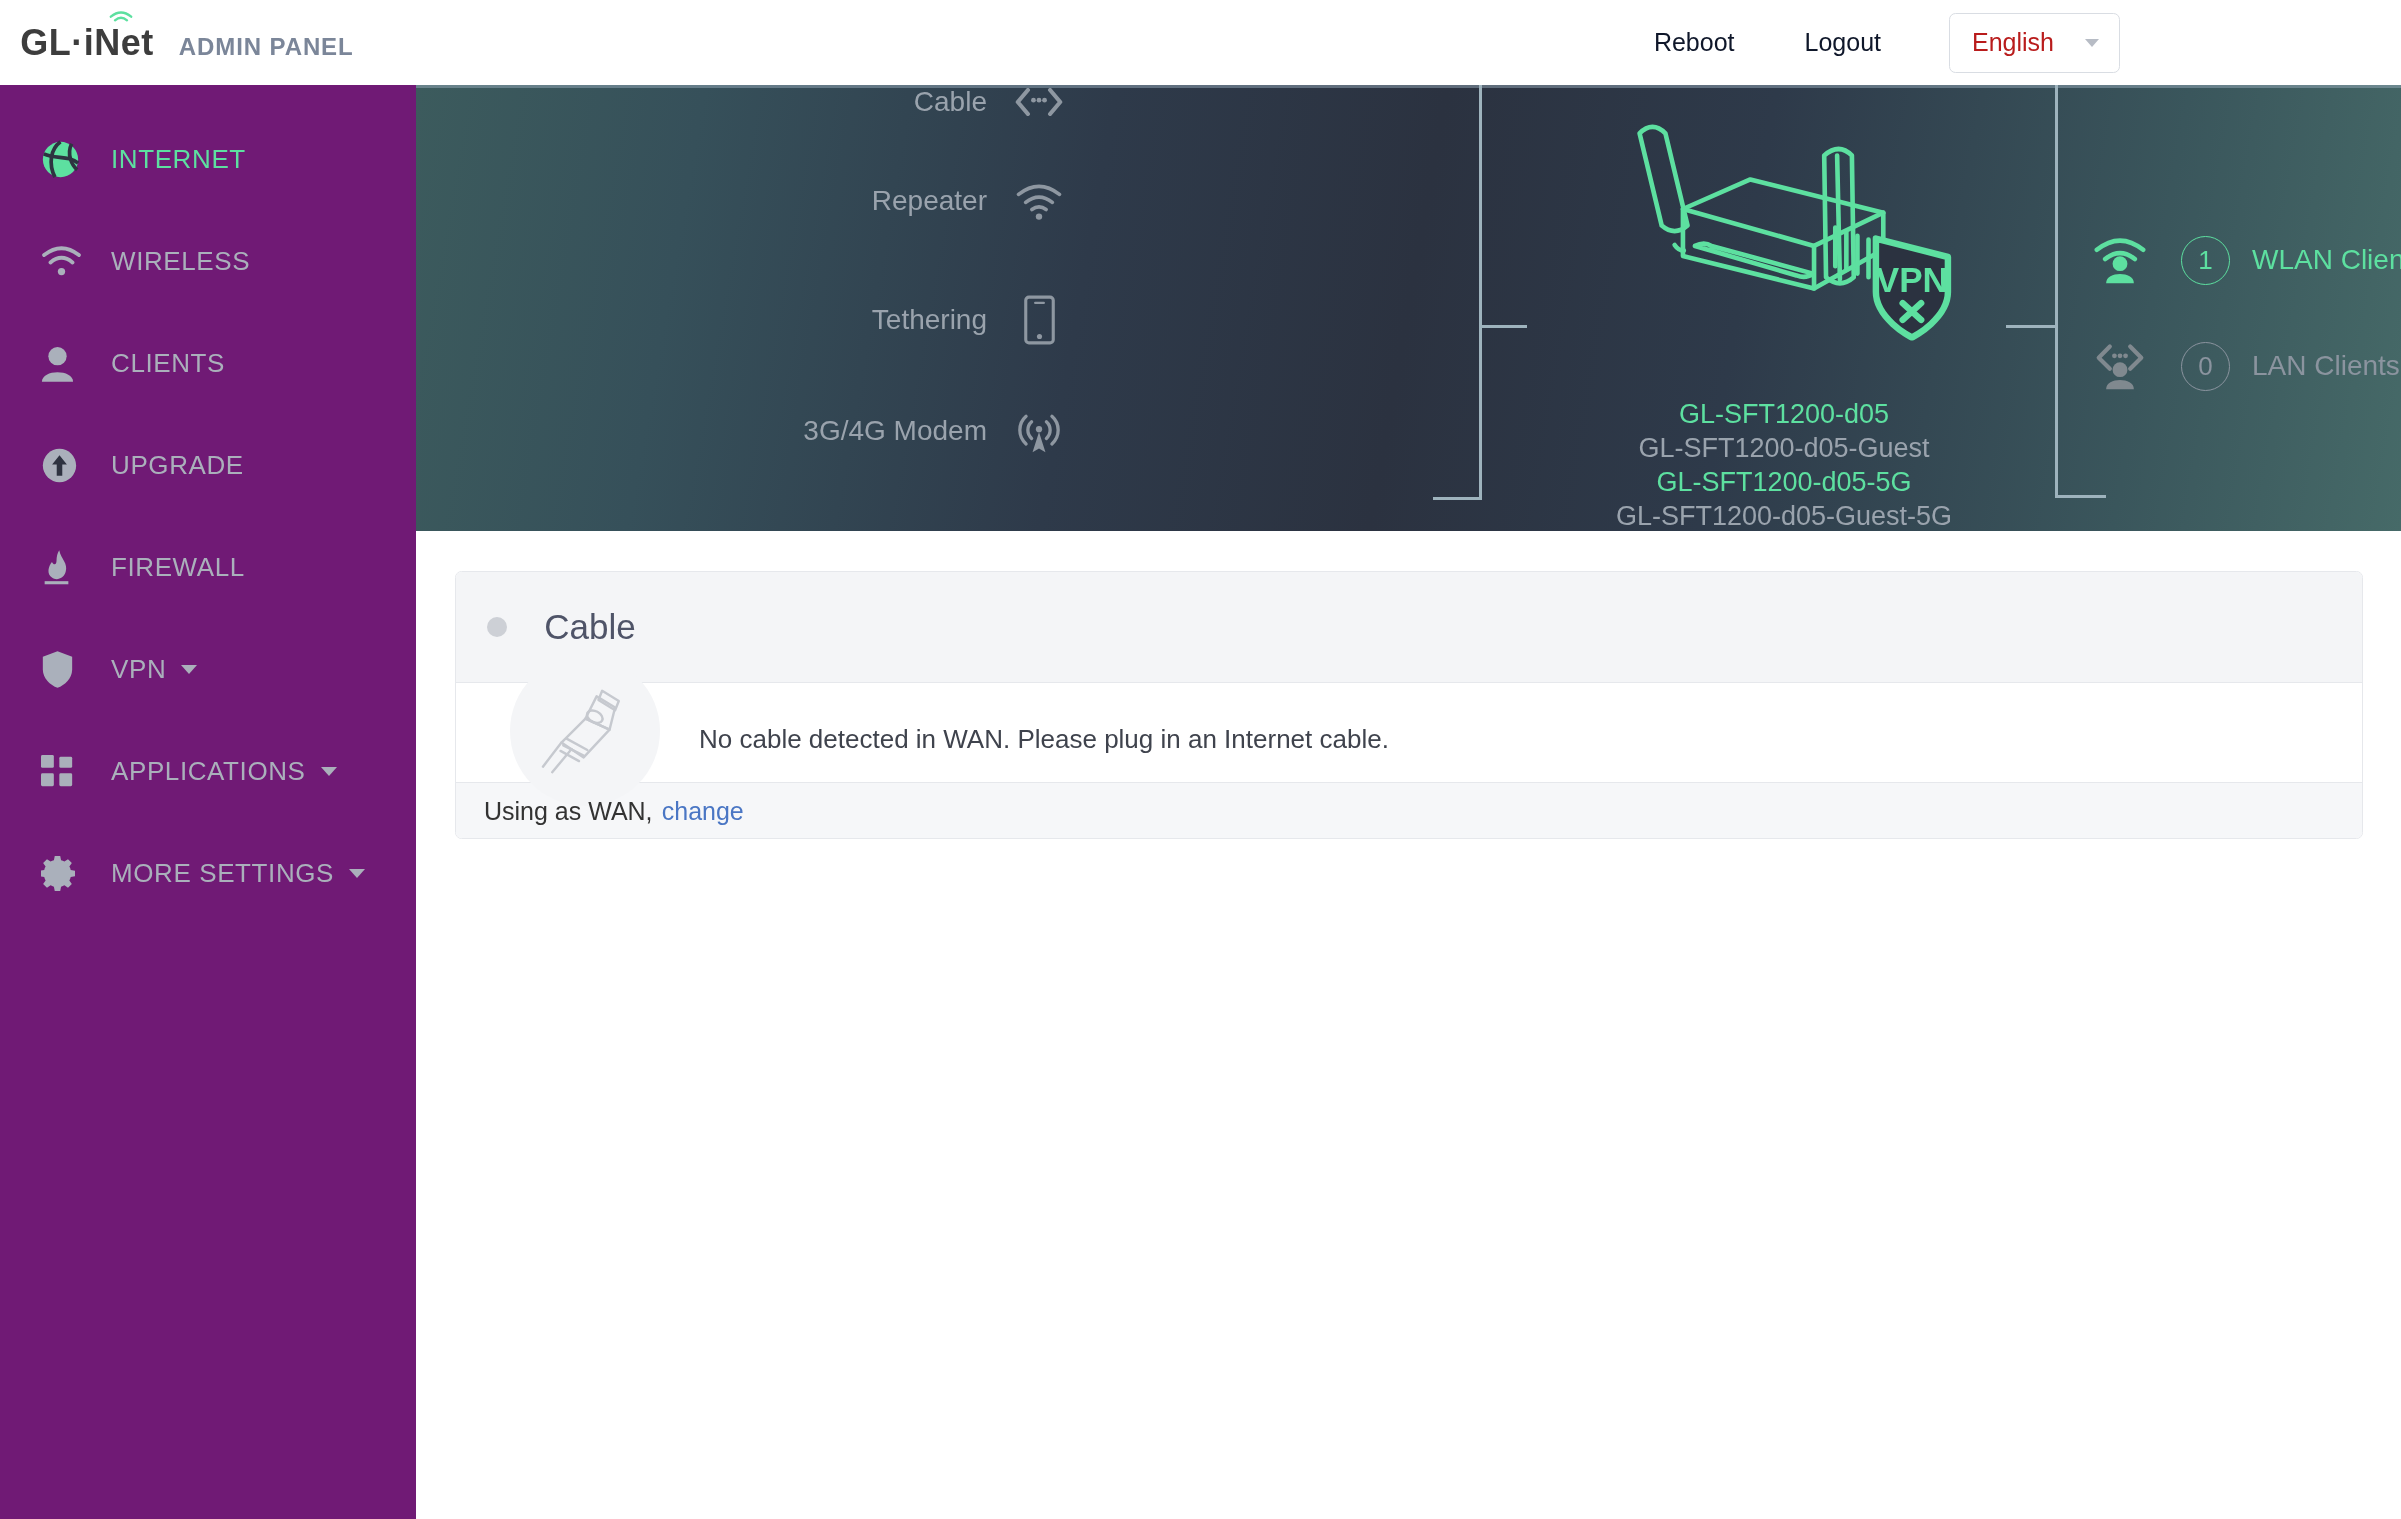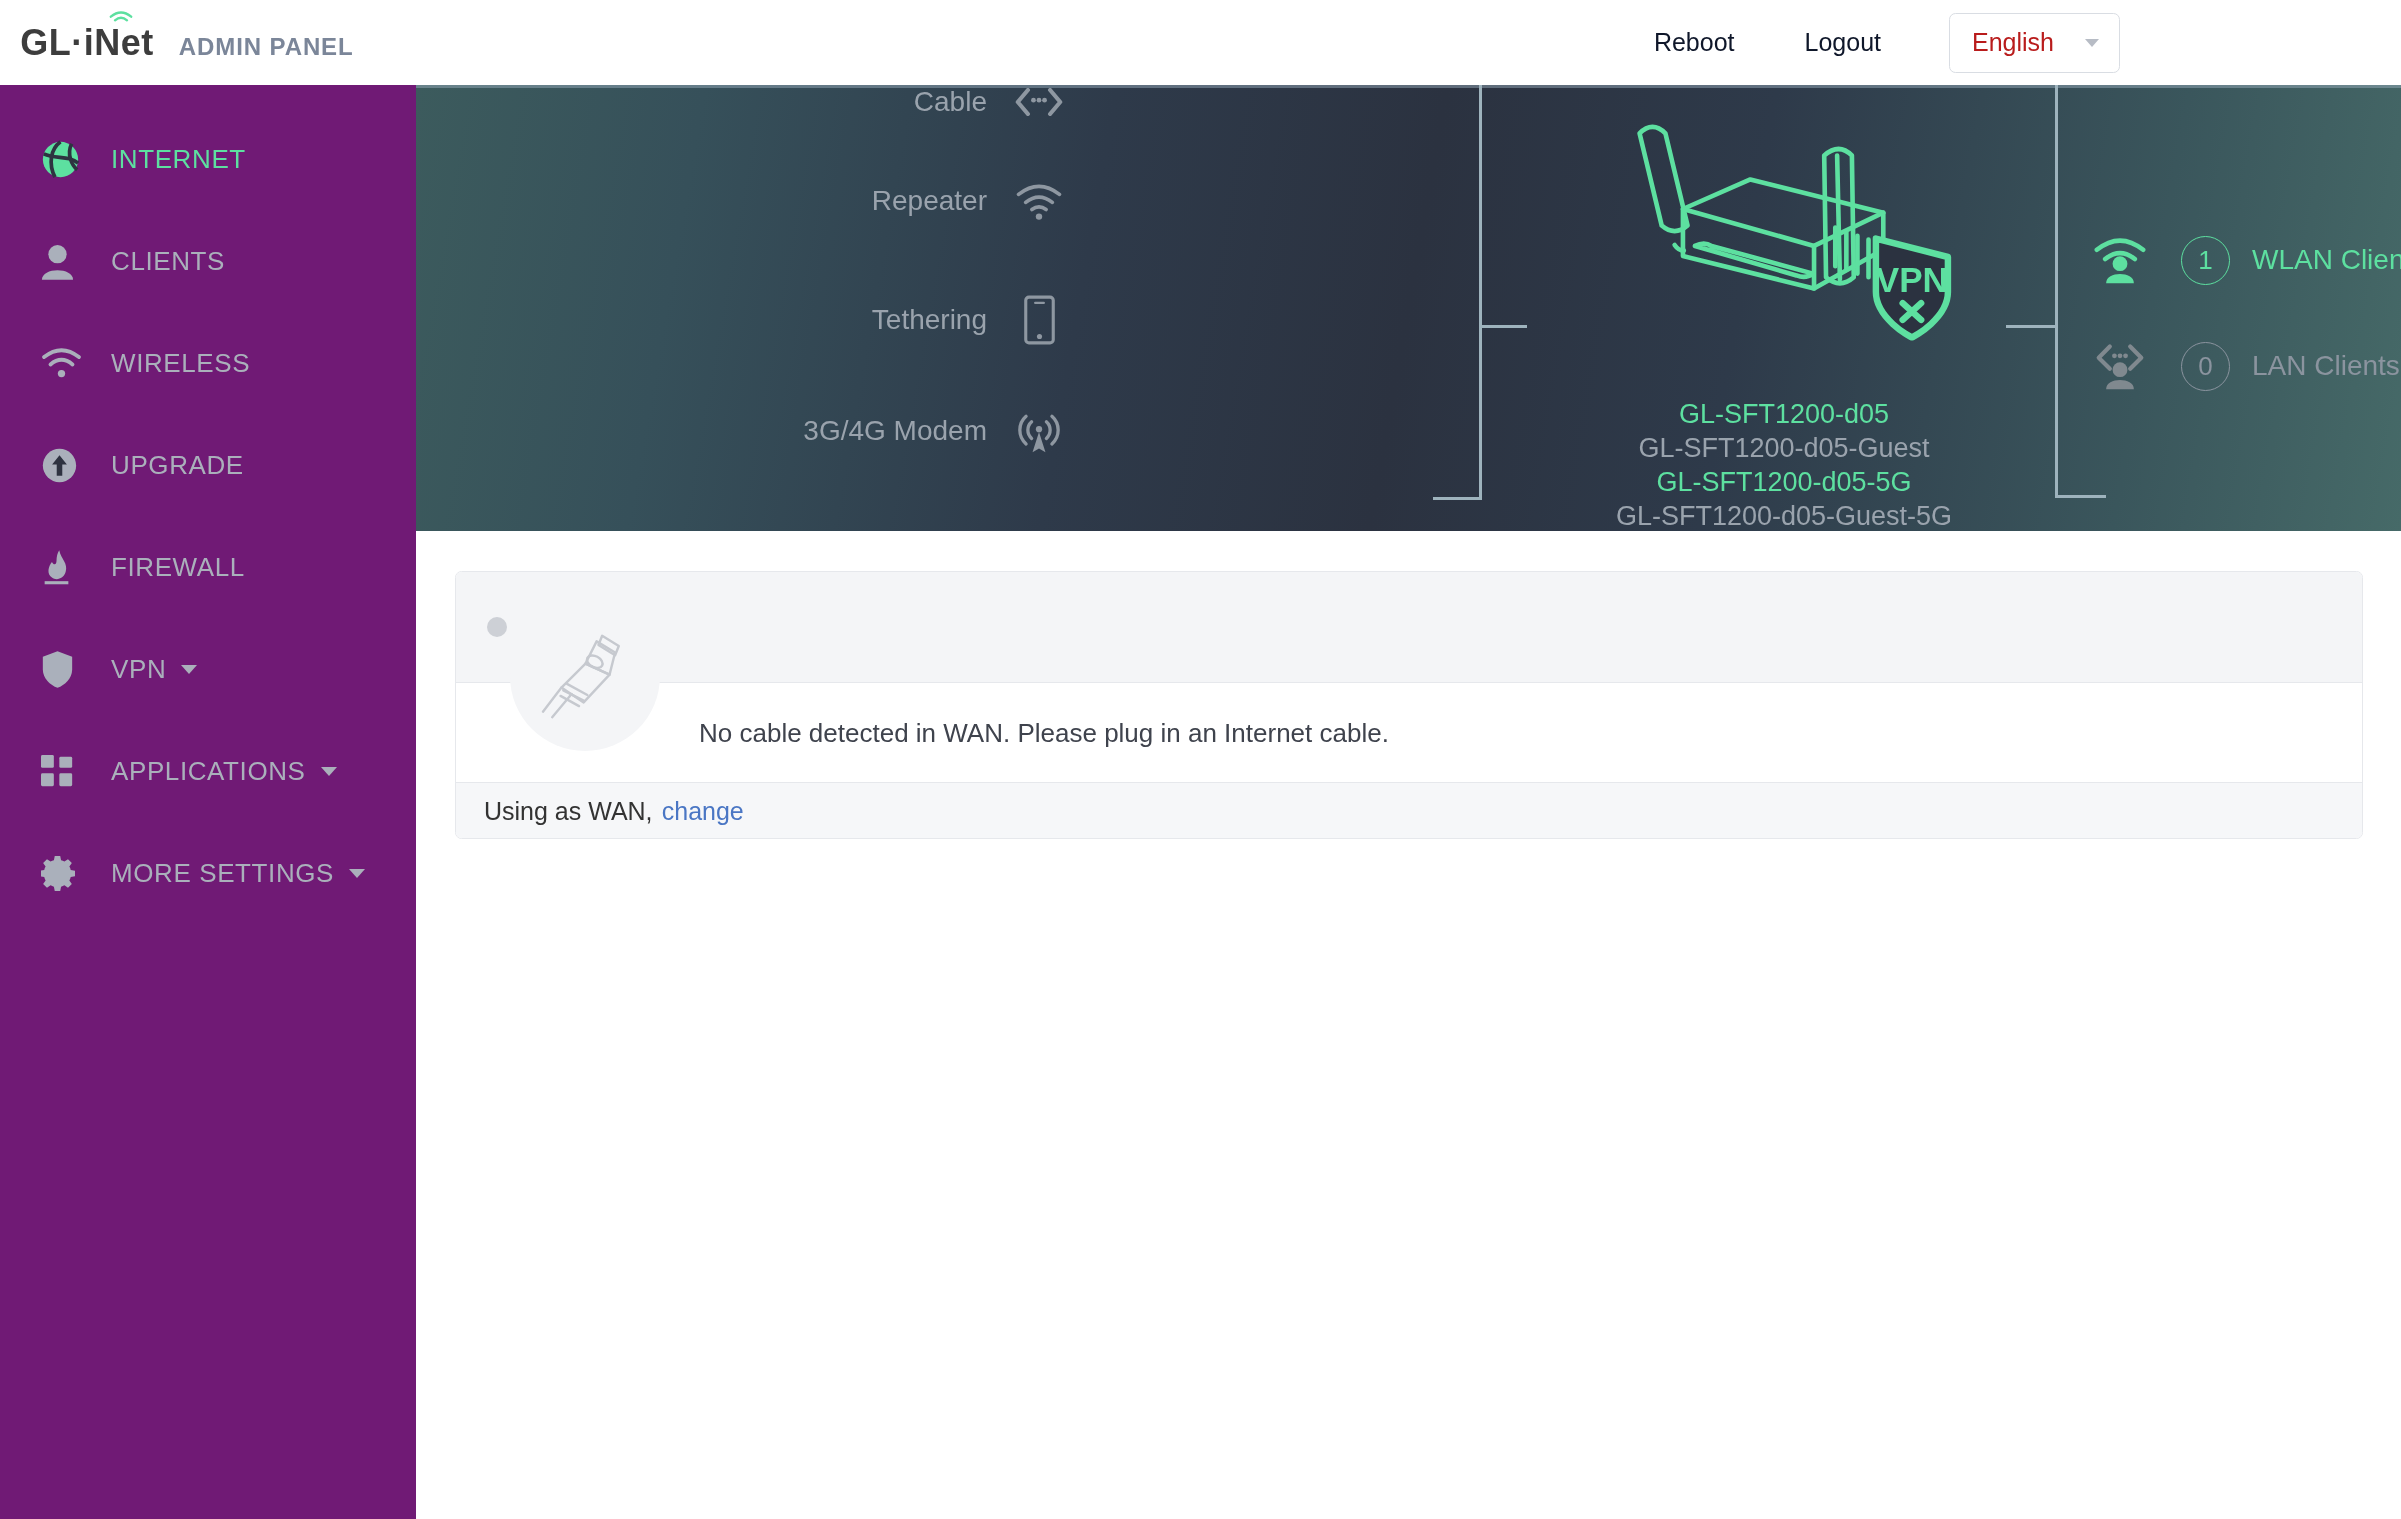--- a/index.html
+++ b/index.html
@@ -178,21 +178,21 @@
     padding-left: 31px;
   }
   .dot {
     width: 20.3px; height: 20.3px; border-radius: 50%;
     background: #cdd0d6; flex: none;
   }
   .card-title {
     margin-left: 37px;
     font-size: 35px; color: #4f5468; font-weight: normal;
   }
-  .card-body { display: flex; align-items: flex-end; padding: 33px 31px 31px 31px; }
+  .card-body { display: flex; align-items: center; padding: 33px 31px 31px 31px; }
   .illus {
     width: 150px; height: 150px; border-radius: 50%;
     background: #f4f5f7; flex: none;
     display: flex; align-items: center; justify-content: center;
   }
   .card-text {
     margin-left: 39px; margin-top: 16.6px;
     font-size: 26px; line-height: 35px; color: #3f434d;
   }
   .card-foot {
@@ -245,37 +245,37 @@
         <path d="M21 2 C10 10 8 26 15 40" stroke="#2e3341" stroke-width="4" fill="none"></path>
         <path d="M3 15 C16 21 30 16 40 25" stroke="#2e3341" stroke-width="4" fill="none"></path>
         <path d="M33 4 C27 16 34 28 39 32" stroke="#2e3341" stroke-width="4" fill="none"></path>
       </svg>
     </span>
     <span class="nav-label">INTERNET</span>
   </div>
 
   <div class="nav-item">
     <span class="nav-ico">
-      <svg width="33" height="37" viewBox="0 0 36 40">
-        <circle cx="18" cy="12" r="10" fill="#aab0bb"></circle>
-        <path d="M1 40 C1 26 35 26 35 40 Z" fill="#aab0bb"></path>
-      </svg>
-    </span>
-    <span class="nav-label">CLIENTS</span>
-  </div>
-
-  <div class="nav-item">
-    <span class="nav-ico">
       <svg width="41" height="33" viewBox="0 0 44 36">
         <path d="M3 11 Q22 -4 41 11" stroke="#aab0bb" stroke-width="4.2" fill="none" stroke-linecap="round"></path>
         <path d="M10 19 Q22 9 34 19" stroke="#aab0bb" stroke-width="4.2" fill="none" stroke-linecap="round"></path>
         <circle cx="22" cy="29" r="4" fill="#aab0bb"></circle>
       </svg>
     </span>
     <span class="nav-label">WIRELESS</span>
+  </div>
+
+  <div class="nav-item">
+    <span class="nav-ico">
+      <svg width="33" height="37" viewBox="0 0 36 40">
+        <circle cx="18" cy="12" r="10" fill="#aab0bb"></circle>
+        <path d="M1 40 C1 26 35 26 35 40 Z" fill="#aab0bb"></path>
+      </svg>
+    </span>
+    <span class="nav-label">CLIENTS</span>
   </div>
 
   <div class="nav-item">
     <span class="nav-ico">
       <svg width="37" height="37" viewBox="0 0 40 40">
         <circle cx="20" cy="20" r="18" fill="#aab0bb"></circle>
         <path d="M20 9 L28 19 L23 19 L23 31 L17 31 L17 19 L12 19 Z" fill="#2e3341"></path>
       </svg>
     </span>
     <span class="nav-label">UPGRADE</span>

